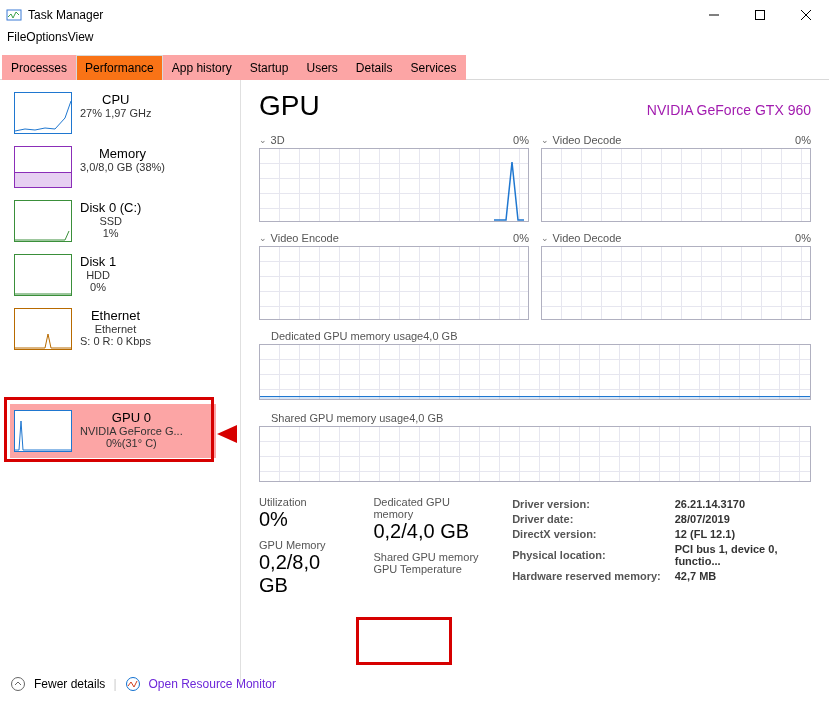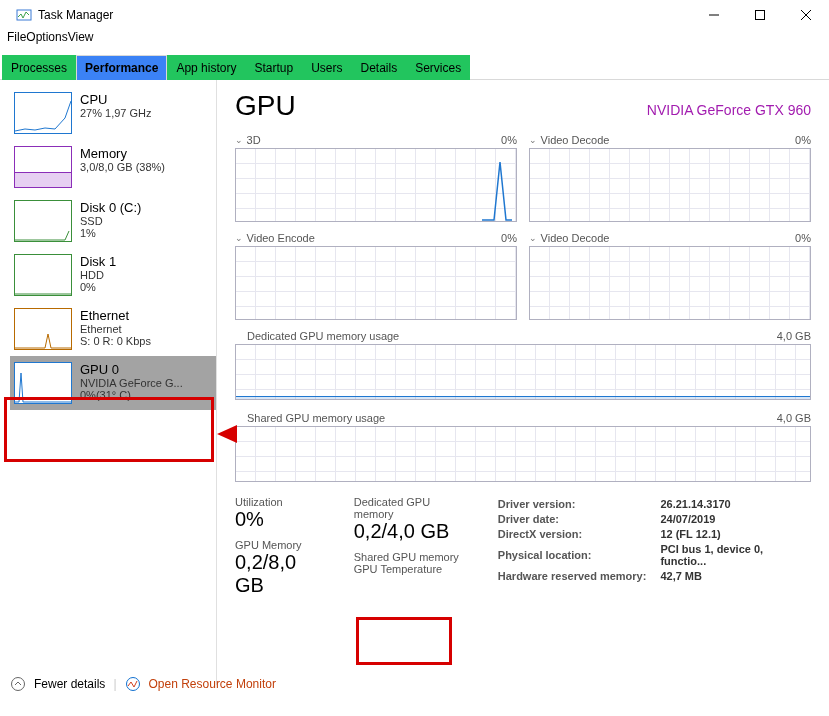--- a/index.html
+++ b/index.html
@@ -1,87 +1,87 @@
 <!DOCTYPE html>
 <html><head>
 <meta charset="utf-8">
 <style>
   * { box-sizing: border-box; margin: 0; padding: 0; }
   body { font-family: "Segoe UI", Tahoma, sans-serif; font-size: 12px; color: #000; background: #fff; width: 829px; height: 716px; overflow: hidden; position: relative; }
   
   
-  .titlebar { display: flex; align-items: center; height: 30px; padding-left: 16px; }
+  .titlebar { display: flex; align-items: center; height: 30px; padding-left: 6px; }
   .titlebar .icon { width: 16px; height: 16px; margin-right: 6px; }
   .titlebar .title { font-size: 12px; flex: 1; }
   .winbtns { display: flex; }
   .winbtn { width: 46px; height: 30px; display: flex; align-items: center; justify-content: center; }
   
   
   .menubar { display: flex; height: 20px; padding-left: 7px; gap: 0; font-size: 12px; }
   .menubar div { cursor: default; }
   
   
   .tabs { display: flex; border-bottom: 1px solid #d9d9d9; margin-top: 4px; padding-left: 2px; font-size: 12px; }
-  .tab { padding: 5px 8px 5px 8px; border: 1px solid transparent; border-bottom: none; position: relative; top: 1px; background: #22c55e; }
-  .tab.active { border-color: #d9d9d9; background: #3b82f6; font-weight: bold; }
+  .tab { padding: 5px 8px 5px 8px; border: 1px solid transparent; border-bottom: none; position: relative; top: 1px; background: #fca5a5; }
+  .tab.active { border-color: #d9d9d9; background: #f97316; }
   
   
   .main { display: flex; height: 605px; }
   
   
   .sidebar { width: 216px; padding: 6px 0 0 10px; }
-  .side-item { display: flex; padding: 6px 4px; gap: 8px; }
-  .side-item.selected { background: #a3a3a3; }
+  .side-item { display: flex; padding: 6px 4px; gap: 8px; text-align: center; }
+  .side-item.selected { background: #fca5a5; margin-top: 48px; }
   .mini { width: 58px; height: 42px; border: 1px solid; position: relative; background: #fff; flex-shrink: 0; }
   .mini.cpu { border-color: #1f77d0; }
   .mini.mem { border-color: #8b2eb8; }
   .mini.disk { border-color: #3a8f3a; }
   .mini.eth { border-color: #b86a00; }
   .mini.gpu { border-color: #1f77d0; }
   .side-text .t1 { font-size: 13px; }
   .side-text .t2 { font-size: 11px; color: #333; }
   .side-text .t3 { font-size: 11px; color: #333; }
   
   .highlight-red { border: 3px solid #d60000; position: absolute; pointer-events: none; }
   .hl-gpu0 { left: 4px; top: 397px; width: 210px; height: 65px; }
   .hl-temp { left: 356px; top: 617px; width: 96px; height: 48px; }
   .red-arrow { position: absolute; left: 217px; top: 425px; color: #d60000; }
   
   
-  .detail { flex: 1; border-left: 1px solid #e0e0e0; padding: 10px 18px 0 18px; position: relative; }
+  .detail { flex: 1; border-left: 1px solid #e0e0e0; padding: 10px 18px 0 18px; position: relative; margin-left: 24px; }
   .det-header { display: flex; align-items: baseline; justify-content: space-between; margin-bottom: 12px; }
   .det-title { font-size: 28px; font-weight: 400; }
   .det-sub { font-size: 14px; color: #a21caf; }
   
   .graph-row { display: flex; gap: 12px; margin-bottom: 10px; }
   .graph-box { flex: 1; }
   .graph-head { display: flex; justify-content: space-between; font-size: 11px; color: #555; margin-bottom: 2px; }
   .graph-head .l { display:flex; align-items:center; gap:4px;}
   .chev { font-size: 9px; color: #777; }
   .graph { height: 74px; border: 1px solid #b0b0c0; background:
     repeating-linear-gradient(to right, transparent, transparent 19px, #e6e6ef 19px, #e6e6ef 20px),
     repeating-linear-gradient(to bottom, transparent, transparent 14px, #e6e6ef 14px, #e6e6ef 15px);
     position: relative; overflow: hidden;
   }
   .graph.wide { height: 56px; }
-  .graph-label { font-size: 11px; color: #555; display: flex; justify-content: space-between; margin-bottom: 2px; padding-left: 12px;}
+  .graph-label { font-size: 11px; color: #555; display: flex; margin-bottom: 2px; padding-left: 12px;}
   
   .spike3d { position:absolute; right: 4px; bottom: 0; }
   
   .stats { display: flex; gap: 24px; margin-top: 14px; font-size: 11px; }
   .stats-col .label { color: #555; font-size: 11px; }
   .stats-col .val { font-size: 20px; margin-bottom: 8px; }
   .info-table { font-size: 11px; color: #333; }
   .info-table td:first-child { color: #555; padding-right: 12px; white-space: nowrap;}
   .info-table td { padding-bottom: 1px; font-weight: bold; }
   
   
   .footer { position: absolute; bottom: 24px; left: 10px; display: flex; align-items: center; gap: 8px; font-size: 12px; }
   .footer .sep { color: #ccc; }
-  .link { color: #c2410c; }
+  .link { color: #6d28d9; }
   .circ-icon { width: 16px; height: 16px; display: inline-flex; align-items:center; justify-content:center; }
 </style>
 </head>
 <body>
 
 <div class="titlebar">
   <span class="icon">
     <svg width="16" height="16" viewBox="0 0 16 16">
         <rect x="1" y="3" width="14" height="10" fill="none" stroke="#3a7bd5" stroke-width="1"></rect>
         <polyline points="2,10 5,7 7,11 10,5 13,8" fill="none" stroke="#3aa04a" stroke-width="1"></polyline>
@@ -283,21 +283,21 @@
       </div>
       <div class="stats-col">
         <table class="info-table">
           <tbody>
               <tr>
                 <td>Driver version:</td>
                 <td>26.21.14.3170</td>
               </tr>
           <tr>
                 <td>Driver date:</td>
-                <td>24/07/2019</td>
+                <td>28/07/2019</td>
               </tr>
           <tr>
                 <td>DirectX version:</td>
                 <td>12 (FL 12.1)</td>
               </tr>
           <tr>
                 <td>Physical location:</td>
                 <td>PCI bus 1, device 0, functio...</td>
               </tr>
           <tr>

